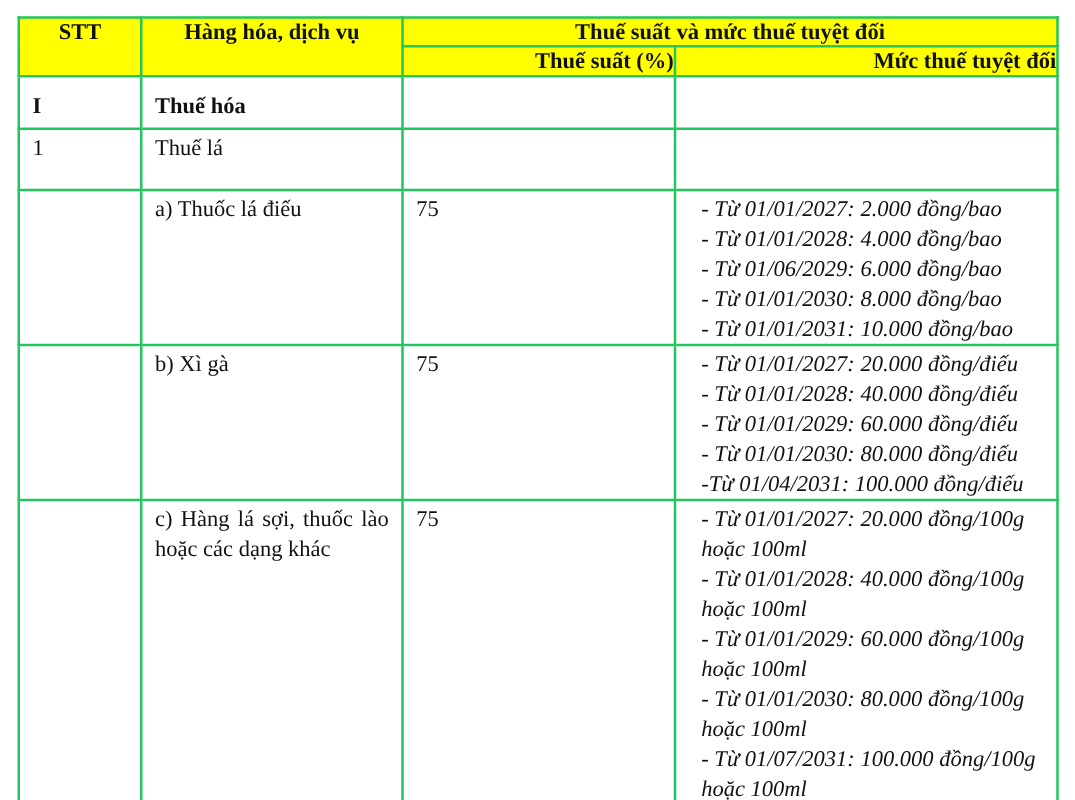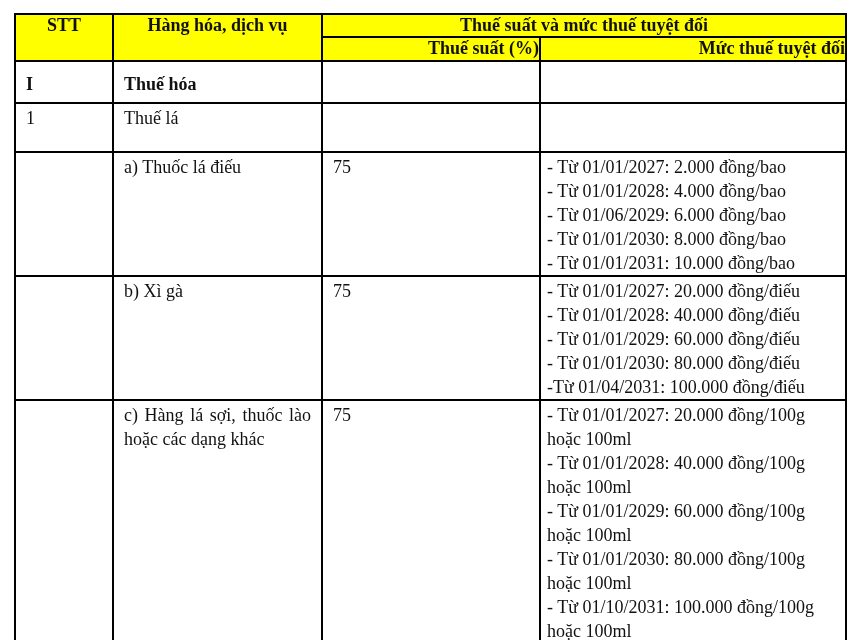--- a/index.html
+++ b/index.html
@@ -1,38 +1,38 @@
 <!DOCTYPE html>
 <html><head>
 <meta charset="utf-8">
 <style>
   html, body { margin:0; padding:0; background:#ffffff; }
   body { width:860px; height:640px; overflow:hidden; position:relative;
          font-family:"Liberation Serif", "DejaVu Serif", serif; color:#111; }
   table.tax { position:absolute; left:14px; top:13px; border-collapse:collapse;
               table-layout:fixed; width:831px; }
-  table.tax td, table.tax th { border:2px solid #000000; padding:0; vertical-align:top; }
+  table.tax td, table.tax th { border:2px solid #22c55e; padding:0; vertical-align:top; }
   col.c1 { width:98px; } col.c2 { width:209px; } col.c3 { width:218px; } col.c4 { width:306px; }
   th { background:#ffff00; font-weight:bold; font-size:18px; line-height:20px; text-align:center; }
   th.stt, th.goods { vertical-align:middle; height:45px; }
   th.group { height:20px; }
   th.sub { height:21px;text-align:right; }
   td { font-size:18px; line-height:24px; }
   td .pad { padding:2px 10px 0 10px; }
   td.stt .pad { padding-left:10px; }
   td.rate { }
   td.bold { font-weight:bold; }
   tr.r-I td { height:40px; }
   tr.r-I td .pad { padding-top:10px; }
   tr.r-1 td { height:47px; }
   tr.r-a td { height:119px; }
   tr.r-b td { height:118px; }
   tr.r-c td { height:236px; }
   .amount-line { display:block; white-space:nowrap; }
-  .amount .pad { padding-left:6px; padding-right:4px; }
+  .amount .pad { padding-left:20px; padding-right:4px;font-style:italic; }
   .goods-c { text-align:justify; }
 </style>
 </head>
 <body>
 
 <table class="tax">
   <colgroup>
       <col class="c1">
       <col class="c2">
       <col class="c3">
@@ -131,20 +131,20 @@
       <td class="amount">
           <div class="pad">
         <span class="amount-line">- Từ 01/01/2027: 20.000 đồng/100g</span>
         <span class="amount-line">hoặc 100ml</span>
         <span class="amount-line">- Từ 01/01/2028: 40.000 đồng/100g</span>
         <span class="amount-line">hoặc 100ml</span>
         <span class="amount-line">- Từ 01/01/2029: 60.000 đồng/100g</span>
         <span class="amount-line">hoặc 100ml</span>
         <span class="amount-line">- Từ 01/01/2030: 80.000 đồng/100g</span>
         <span class="amount-line">hoặc 100ml</span>
-        <span class="amount-line">- Từ 01/10/2031: 100.000 đồng/100g</span>
+        <span class="amount-line">- Từ 01/07/2031: 100.000 đồng/100g</span>
         <span class="amount-line">hoặc 100ml</span>
       </div>
         </td>
     </tr>
 
   </tbody>
 </table>
 
 </body></html>

